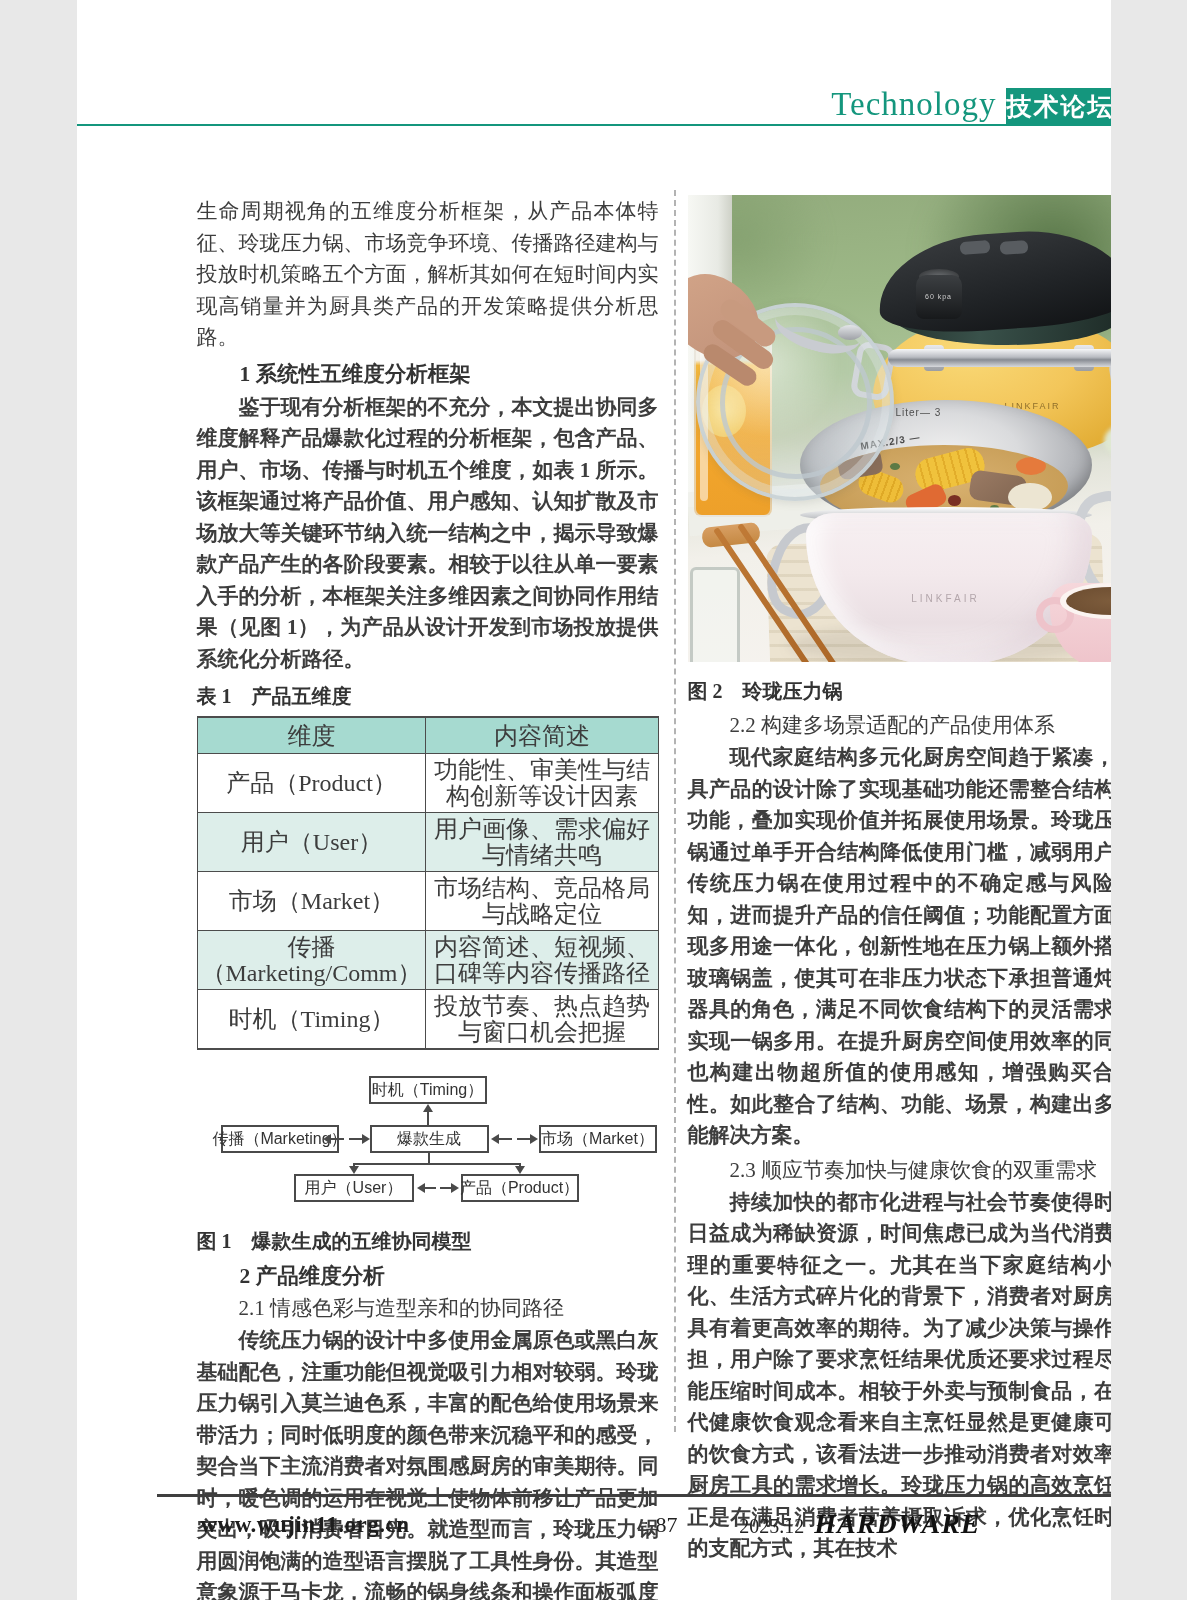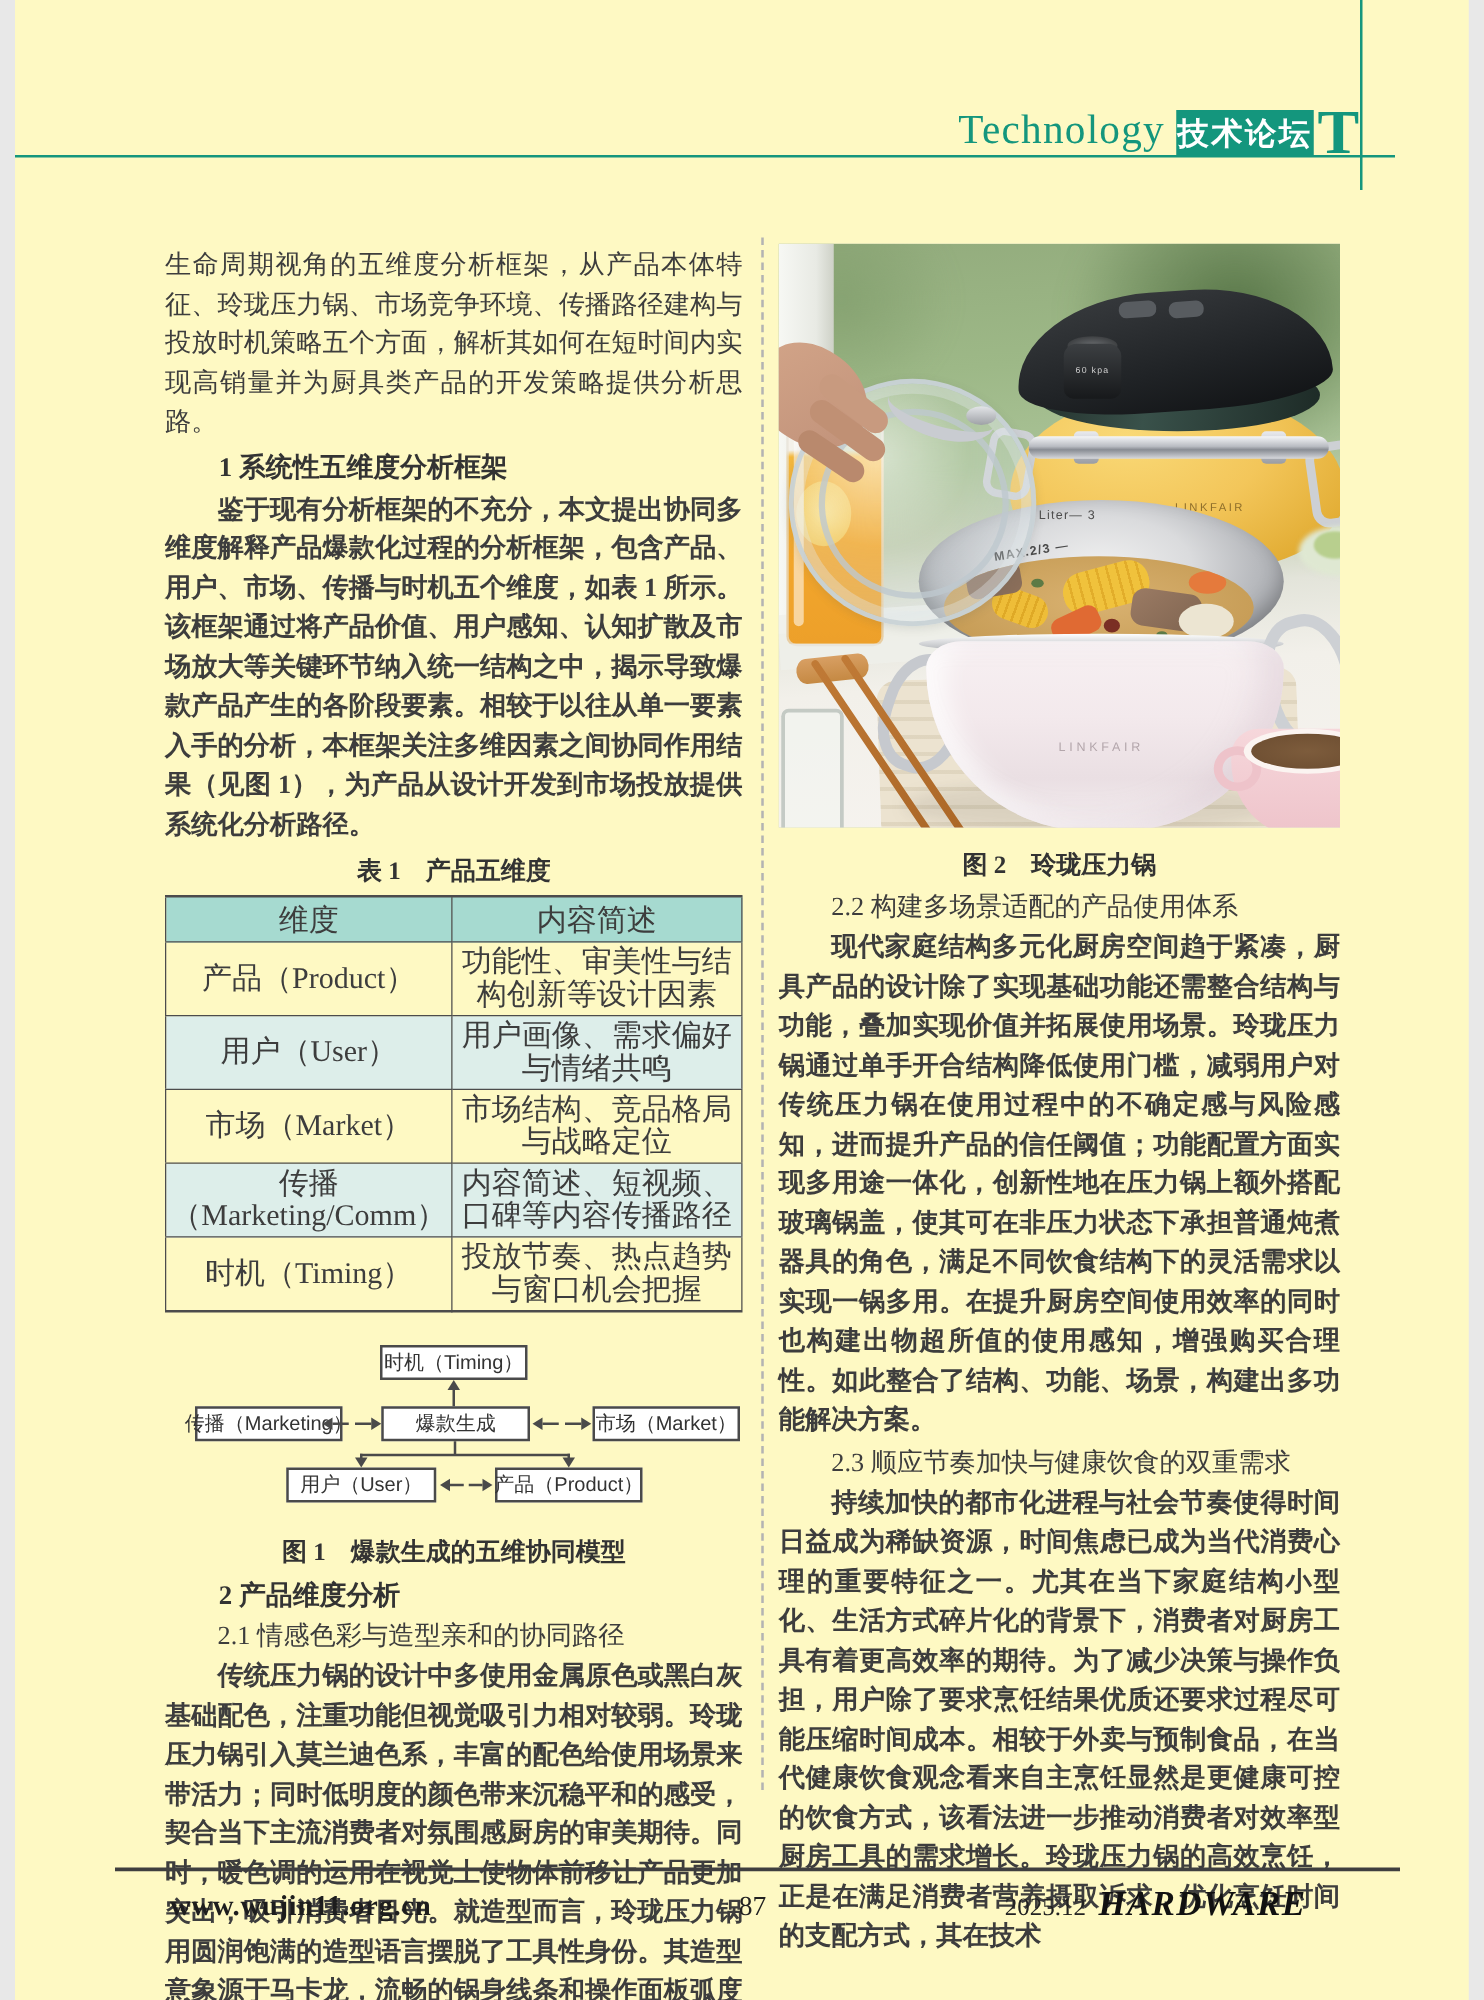--- a/index.html
+++ b/index.html
@@ -1,36 +1,36 @@
 <!DOCTYPE html>
 <html><head>
 <meta charset="utf-8">
 <style>
   html,body{margin:0;padding:0;background:#e8e8e8;}
-  .page{position:relative;width:1163px;height:1600px;margin:0 auto;background:#fef9c3;
+  .page{position:relative;width:1034px;height:1600px;margin:0 auto;background:#ffffff;
         font-family:"Liberation Serif","DejaVu Serif",serif;color:#3d3d3d;overflow:hidden;}
 
   
   .hdr-hline{position:absolute;left:0;top:124px;width:1104px;height:2px;background:#14967d;}
   .hdr-vline{position:absolute;left:1076px;top:0;width:2px;height:152px;background:#14967d;}
   .hdr-en{position:absolute;left:0;top:86px;width:920px;text-align:right;font-size:33px;color:#14967d;letter-spacing:1px;}
   .hdr-box{position:absolute;left:929px;top:88px;width:110px;height:36px;background:#14967d;color:#ffffff;
            font-family:"Liberation Sans","DejaVu Sans",sans-serif;font-weight:bold;font-size:25px;
            display:flex;align-items:center;justify-content:center;letter-spacing:2px;}
   .hdr-T{position:absolute;left:1042px;top:76px;font-size:50px;font-weight:bold;color:#14967d;}
 
   
   .divider{position:absolute;left:597px;top:190px;height:1242px;border-left:2px dashed #b3b3b3;}
   .col-left{position:absolute;left:120px;top:196px;width:462px;}
   .col-right{position:absolute;left:611px;top:195px;width:449px;}
   p.body{font-size:21px;line-height:31.5px;text-align:justify;margin:0;}
   .indent{text-indent:2em;font-weight:bold;}
   .hd{font-size:21.5px;font-weight:bold;margin:5px 0 4px 0;text-indent:2em;color:#333;}
   .subhd{font-size:21px;font-weight:normal;margin:2px 0 3px 0;text-indent:2em;}
-  .caption{font-size:20px;font-weight:bold;text-align:center;margin:8px 0 6px 0;color:#333;}
+  .caption{font-size:20px;font-weight:bold;text-align:left;margin:8px 0 6px 0;color:#333;}
 
   
   table.dim{width:100%;border-collapse:collapse;font-size:24px;margin-top:0;
             border-top:2px solid #4c4c4c;border-bottom:2px solid #4c4c4c;
             border-left:1px solid #4c4c4c;border-right:1px solid #4c4c4c;}
   table.dim th{background:#a6dad0;font-weight:normal;height:33px;border-bottom:1px solid #4c4c4c;}
   table.dim td{text-align:center;padding:3px 4px;border-bottom:1px solid #4c4c4c;line-height:26px;white-space:pre-line;}
   table.dim tr:last-child td{border-bottom:none;}
   table.dim td:first-child,table.dim th:first-child{border-right:1px solid #4c4c4c;width:160px;}
   table.dim tr.alt td{background:#ddeeea;}

